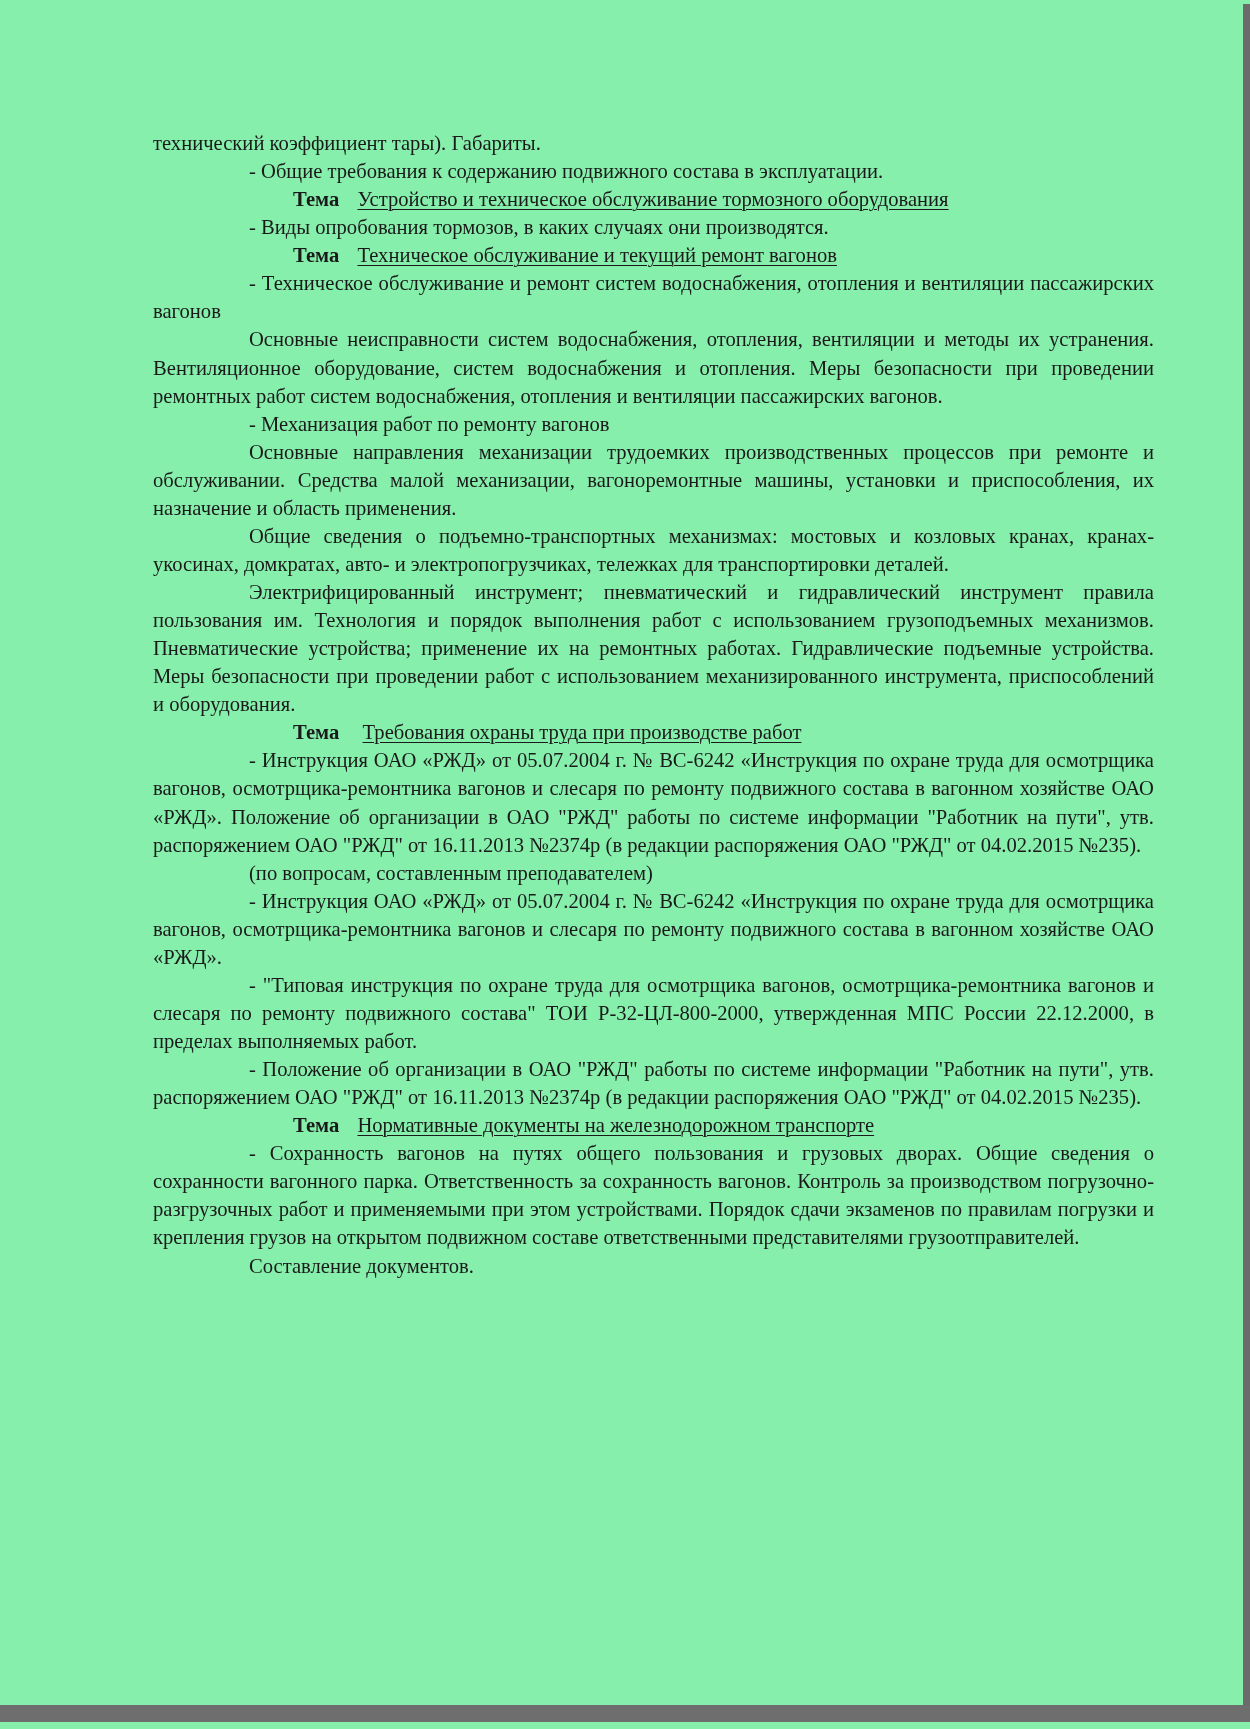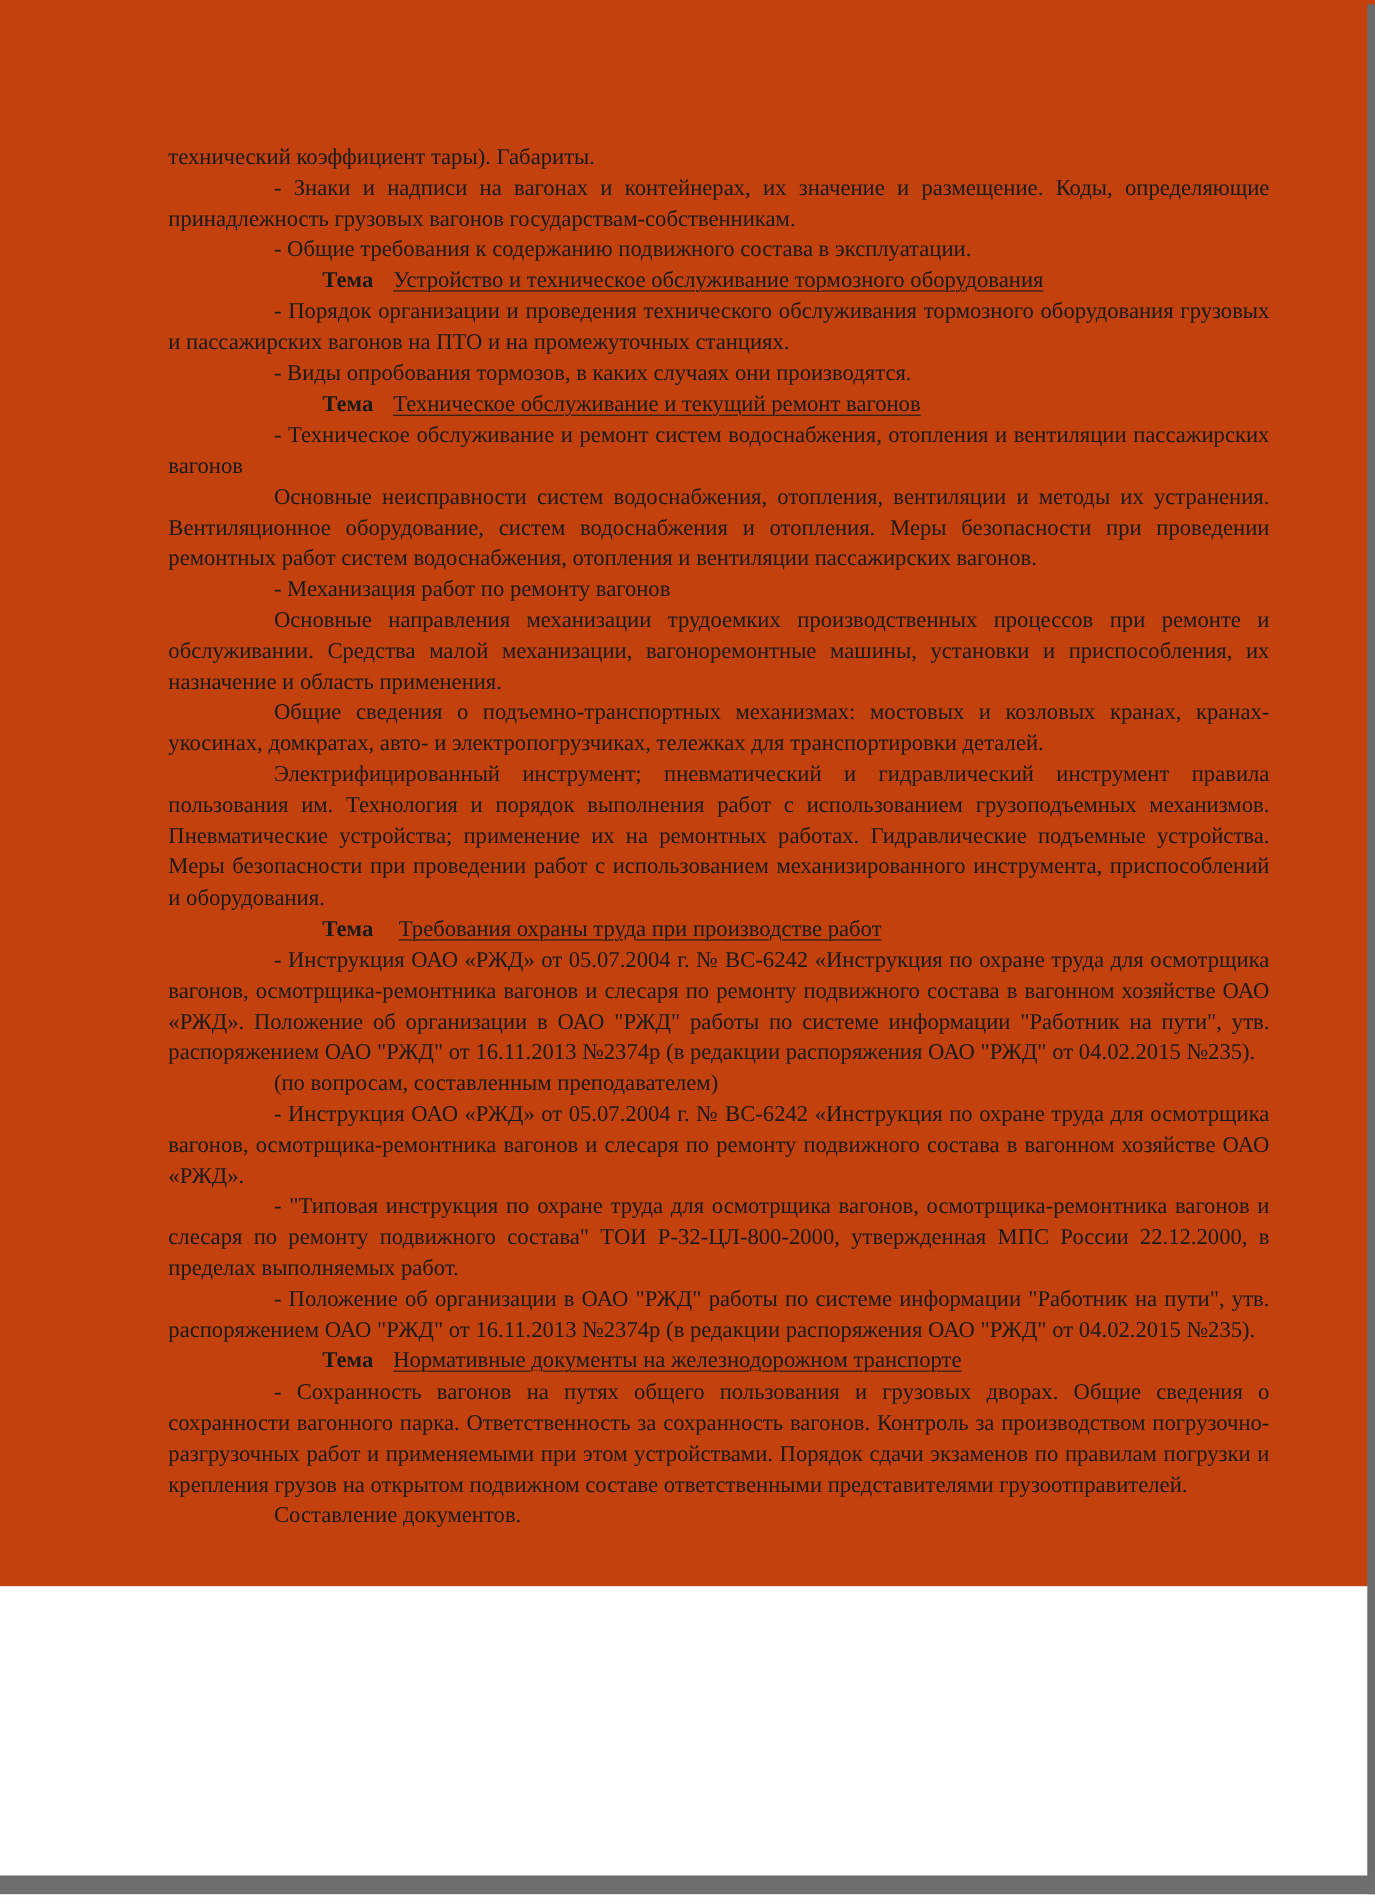--- a/index.html
+++ b/index.html
@@ -11,22 +11,22 @@
       width: 1250px;
       height: 1729px;
       position: relative;
       overflow: hidden;
     }
     .page {
       position: absolute;
       left: 0;
       top: 0;
       width: 1250px;
-      height: 1442px;
-      background: #c2410c;
+      height: 1729px;
+      background: #86efac;
     }
     .border-right {
       position: absolute;
       left: 1243px;
       top: 4px;
       width: 7px;
       height: 1718px;
       background: #6b6b6b;
     }
     .border-bottom {
@@ -68,27 +68,25 @@
       text-underline-offset: 3px;
       margin-left: 13px;
     }
   </style>
 </head>
 <body>
 
 <div class="page">
   <div class="text">
     <p class="nojust">технический коэффициент тары). Габариты.</p>
-    <p class="indent">- Знаки и надписи на вагонах и контейнерах, их значение и размещение. Коды, определяющие принадлежность грузовых вагонов государствам-собственникам.</p>
     <p class="indent nojust">- Общие требования к содержанию подвижного состава в эксплуатации.</p>
     <p class="indent nojust">
       <span class="topic-label">Тема</span>
       <span class="topic-title">Устройство и техническое обслуживание тормозного оборудования</span>
     </p>
-    <p class="indent">- Порядок организации и проведения технического обслуживания тормозного оборудования грузовых и пассажирских вагонов на ПТО и на промежуточных станциях.</p>
     <p class="indent nojust">- Виды опробования тормозов, в каких случаях они производятся.</p>
     <p class="indent nojust">
       <span class="topic-label">Тема</span>
       <span class="topic-title">Техническое обслуживание и текущий ремонт вагонов</span>
     </p>
     <p class="indent">- Техническое обслуживание и ремонт систем водоснабжения, отопления и вентиляции пассажирских вагонов</p>
     <p class="indent">Основные неисправности систем водоснабжения, отопления, вентиляции и методы их устранения. Вентиляционное оборудование, систем водоснабжения и отопления. Меры безопасности при проведении ремонтных работ систем водоснабжения, отопления и вентиляции пассажирских вагонов.</p>
     <p class="indent nojust">- Механизация работ по ремонту вагонов</p>
     <p class="indent">Основные направления механизации трудоемких производственных процессов при ремонте и обслуживании. Средства малой механизации, вагоноремонтные машины, установки и приспособления, их назначение и область применения.</p>
     <p class="indent">Общие сведения о подъемно-транспортных механизмах: мостовых и козловых кранах, кранах-укосинах, домкратах, авто- и электропогрузчиках, тележках для транспортировки деталей.</p>

